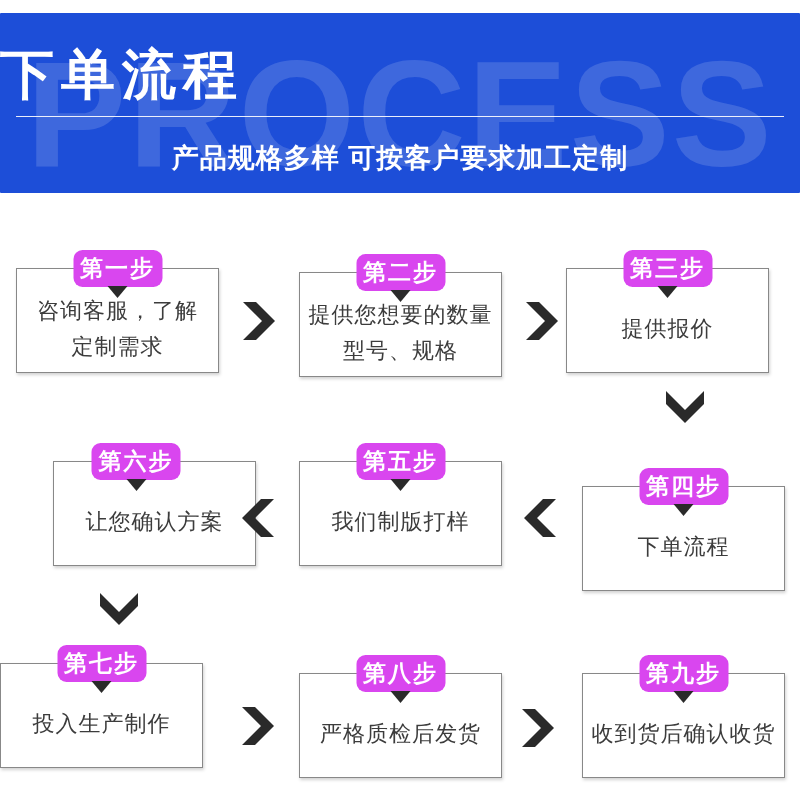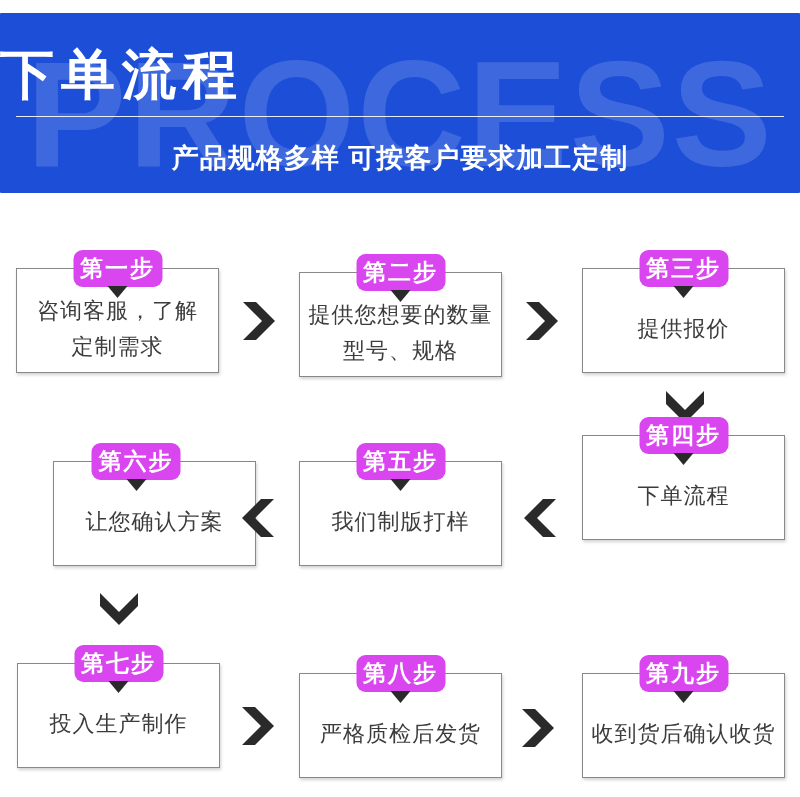--- a/index.html
+++ b/index.html
@@ -48,23 +48,23 @@
     position:absolute;left:50%;top:-18px;transform:translateX(-50%);
     background:#d946ef;color:#ffffff;border-radius:9px;
     padding:7px 7px;font-size:23px;font-weight:bold;line-height:1;
     letter-spacing:2px;white-space:nowrap;z-index:2;
   }
   .badge::after{
     content:"";position:absolute;left:50%;bottom:-11px;transform:translateX(-50%);
     width:0;height:0;border-left:10px solid transparent;
     border-right:10px solid transparent;border-top:12px solid #2a2a2a;
   }
-  .c1{left:16px;top:268px;}  .c2{left:299px;top:272px;} .c3{left:582px;top:268px;}
-  .c4{left:582px;top:435px;} .c5{left:299px;top:461px;} .c6{left:16px;top:461px;padding-left:37px;}
-  .c7{left:17px;top:663px;}  .c8{left:299px;top:673px;} .c9{left:582px;top:673px;}
+  .c1{left:16px;top:268px;}  .c2{left:299px;top:272px;} .c3{left:566px;top:268px;}
+  .c4{left:582px;top:486px;} .c5{left:299px;top:461px;} .c6{left:16px;top:461px;padding-left:37px;}
+  .c7{left:0;top:663px;}  .c8{left:299px;top:673px;} .c9{left:582px;top:673px;}
   
   .arrow{position:absolute;}
   .arrow svg{display:block;}
   .arrow.left svg{transform:scaleX(-1);}
   .a1{left:241px;top:302px;} .a2{left:524px;top:302px;}
   .a3{left:666px;top:389px;}
   .a4{left:522px;top:499px;} .a5{left:240px;top:499px;}
   .a6{left:100px;top:591px;}
   .a7{left:240px;top:707px;} .a8{left:520px;top:709px;}
 </style>

